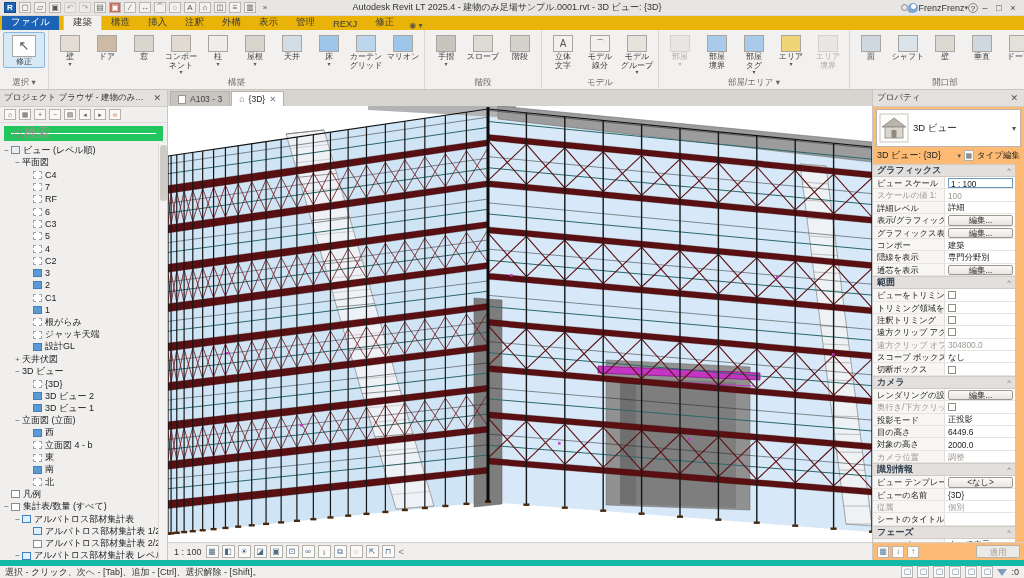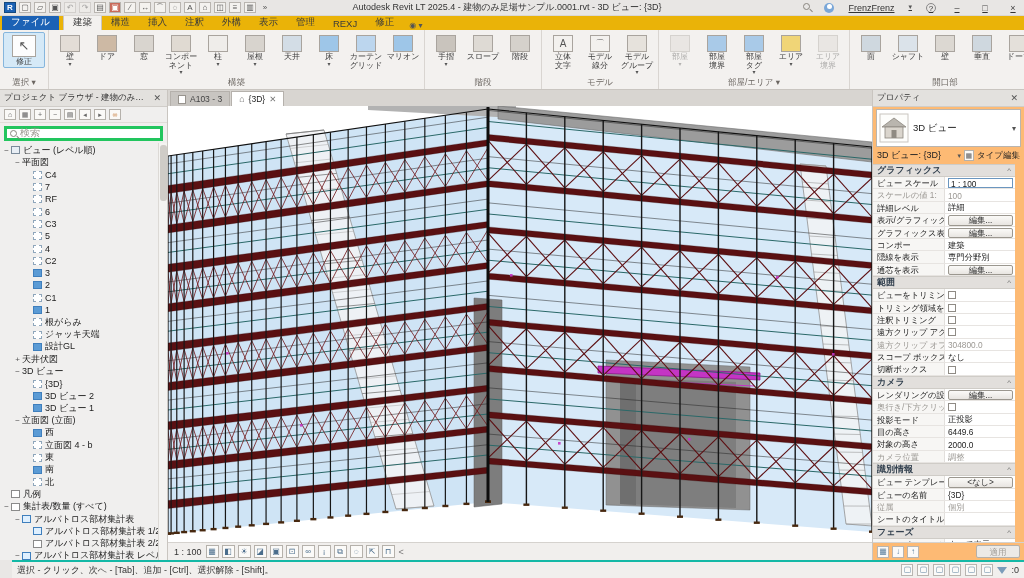--- a/index.html
+++ b/index.html
@@ -4,21 +4,21 @@
 <style>
   * { box-sizing: border-box; margin:0; padding:0; }
   html,body { width:1024px; height:578px; overflow:hidden; font-family:"Liberation Sans",sans-serif; font-size:10px; color:#222; background:#e9e7e5; }
   
   .titlebar { height:16px; background:#e8e6e4; display:flex; align-items:center; padding:0 4px; position:relative; border-bottom:1px solid #dad7d4;}
   .qat { display:flex; align-items:center; gap:3px; }
   .qi { width:12px; height:11px; border:1px solid #b9b5b0; background:#f4f2ef; font-size:8px; line-height:9px; text-align:center; color:#555; }
   .qi.logo { background:#1c62b5; color:#fff; border-color:#14497f; font-weight:bold; }
   .qi.noborder{ border-color:transparent; background:transparent;}
   .win-title { position:absolute; left:0; right:10px; text-align:center; font-size:9px; color:#333; pointer-events:none;}
-  .tb-right { margin-left:auto; display:flex; align-items:flex-start; gap:14px; font-size:9px; color:#333; z-index:2;text-decoration:underline;}
+  .tb-right { margin-left:auto; display:flex; align-items:center; gap:0; font-size:9px; color:#333; z-index:2;}
   .avatar { width:10px; height:10px; border-radius:50%; background:#7aa7d8; position:relative;}
   .avatar:after{content:"";position:absolute;left:2.5px;top:1.5px;width:5px;height:5px;border-radius:50%;background:#fff;}
   .winbtn { width:14px; text-align:center; color:#444; }
   
   .tabrow { height:14px; background:#eab308; display:flex; align-items:flex-end; padding-left:2px; }
   .rtab { padding:1px 9px; font-size:9.5px; color:#3b3b3b; }
   .rtab.file { background:#1c62b5; color:#fff; border-radius:2px 2px 0 0; margin-right:4px;}
   .rtab.active { background:#f3f1ef; border:1px solid #c9c5c0; border-bottom:none; border-radius:2px 2px 0 0;}
   .rtab-extra { margin-left:6px; font-size:8px; color:#555;}
   
@@ -36,21 +36,21 @@
   .rbtn.big .icn { width:24px; height:22px; font-size:13px; line-height:20px; background:#fdfdfd;}
   
   .main { display:flex; height:470px; }
   .panel { background:#f0efee; border-right:1px solid #c9c5c0; }
   .browser { width:168px; display:flex; flex-direction:column; }
   .p-title { height:17px; background:#e3e1de; display:flex; align-items:center; padding:0 4px; font-size:8.5px; color:#333; border-bottom:1px solid #d0cdc9; white-space:nowrap; overflow:hidden;}
   .p-close { margin-left:auto; color:#555; font-size:9px; padding:0 2px;}
   .b-icons { height:16px; display:flex; align-items:center; gap:3px; padding:0 4px; border-bottom:1px solid #e0ddd9;}
   .bi { width:12px; height:11px; border:1px solid #b5b1ab; background:#faf9f7; font-size:7px; text-align:center; line-height:10px; color:#666;}
   .b-search { height:20px; display:flex; align-items:center; padding:2px 4px;}
-  .b-search .box { flex:1; height:15px; background:#fff; border:3px solid #22c55e; display:flex; align-items:center; padding:0 3px; color:#9a968f; font-size:10px; gap:3px;}
+  .b-search .box { flex:1; height:15px; background:#fff; border:7px solid #22c55e; display:flex; align-items:center; padding:0 3px; color:#9a968f; font-size:13px; gap:3px;}
   .mag { width:7px; height:7px; border:1.4px solid #8a867f; border-radius:50%; position:relative; flex:none;}
   .mag:after { content:""; position:absolute; width:4px; height:1.4px; background:#8a867f; transform:rotate(45deg); left:5px; top:6px;}
   .b-tree { flex:1; overflow:hidden; position:relative; padding-top:1px;}
   .titem { height:12.3px; display:flex; align-items:center; font-size:9px; color:#222; white-space:nowrap;}
   .texp { width:9px; text-align:center; color:#555; font-size:8px; flex:none;}
   .tico { width:9px; height:8px; border:1px dashed #8fa6bb; background:#fff; margin-right:3px; flex:none;}
   .tico.pb { background:#5b9bd5; border:1px solid #3f7fbd;}
   .tico.tbl { border:1px solid #8a8a8a; background:linear-gradient(#fff 30%, #cfcfcf 31%, #fff 32%);}
   .tico.tblb { border:1px solid #3f7fbd; background:linear-gradient(#dff0ff 30%, #5b9bd5 31%, #dff0ff 32%);}
   .tico.hdr { border:1px solid #7b8b9b; background:#e8eef5;}
@@ -81,21 +81,21 @@
   .prow { height:12.4px; display:flex; align-items:stretch; border-bottom:1px solid #e7e4e1; background:#f7f6f4;}
   .plab { width:72px; padding:1px 2px 0 4px; font-size:8.3px; color:#222; white-space:nowrap; overflow:hidden; border-right:1px solid #e2dfdc;}
   .pval { flex:1; background:#fff; padding:1px 2px 0 3px; font-size:8.3px; color:#222; white-space:nowrap; overflow:hidden; display:flex; align-items:center;}
   .prow.dim .plab, .prow.dim .pval { color:#9b9893;}
   .pval .inp { flex:1; border:1px solid #6b96bf; background:#fff; padding:0 2px; height:10.5px; line-height:10px;}
   .pval .btn { flex:1; text-align:center; border:1px solid #9b978f; border-radius:2px; background:linear-gradient(#fbfaf8,#e8e5e1); height:10.5px; line-height:9.5px; color:#333;}
   .pval .chk { width:8px; height:8px; border:1px solid #8f8b85; background:#fff;}
   .pbottom { height:18px; display:flex; align-items:center; gap:3px; padding:0 4px; border-top:1px solid #d5d2ce;}
   .apply { margin-left:auto; width:44px; height:13px; border:1px solid #b5b1ab; border-radius:2px; background:#eceae7; color:#a09c96; font-size:8.5px; text-align:center; line-height:12px;}
   
-  .statusbar { height:18px; background:#f1efed; border-top:2px solid #14b8a6; display:flex; align-items:center; padding:0 5px; font-size:9px; color:#333;margin-left:12px;}
+  .statusbar { height:18px; background:#f1efed; border-top:6px solid #14b8a6; display:flex; align-items:center; padding:0 5px; font-size:9px; color:#333;}
   .st-right { margin-left:auto; display:flex; align-items:center; gap:4px;}
   .si { width:12px; height:12px; border:1px solid #b9b5b0; background:#fbfaf8; font-size:8px; line-height:10px; text-align:center; color:#5b7f9e;}
   .funnel { width:0; height:0; border-left:5px solid transparent; border-right:5px solid transparent; border-top:7px solid #7b9cba; position:relative;}
 </style>
 </head>
 <body>
 
 <div class="titlebar">
   <div class="qat" id="qat">
       <span class="qi logo">R</span>

